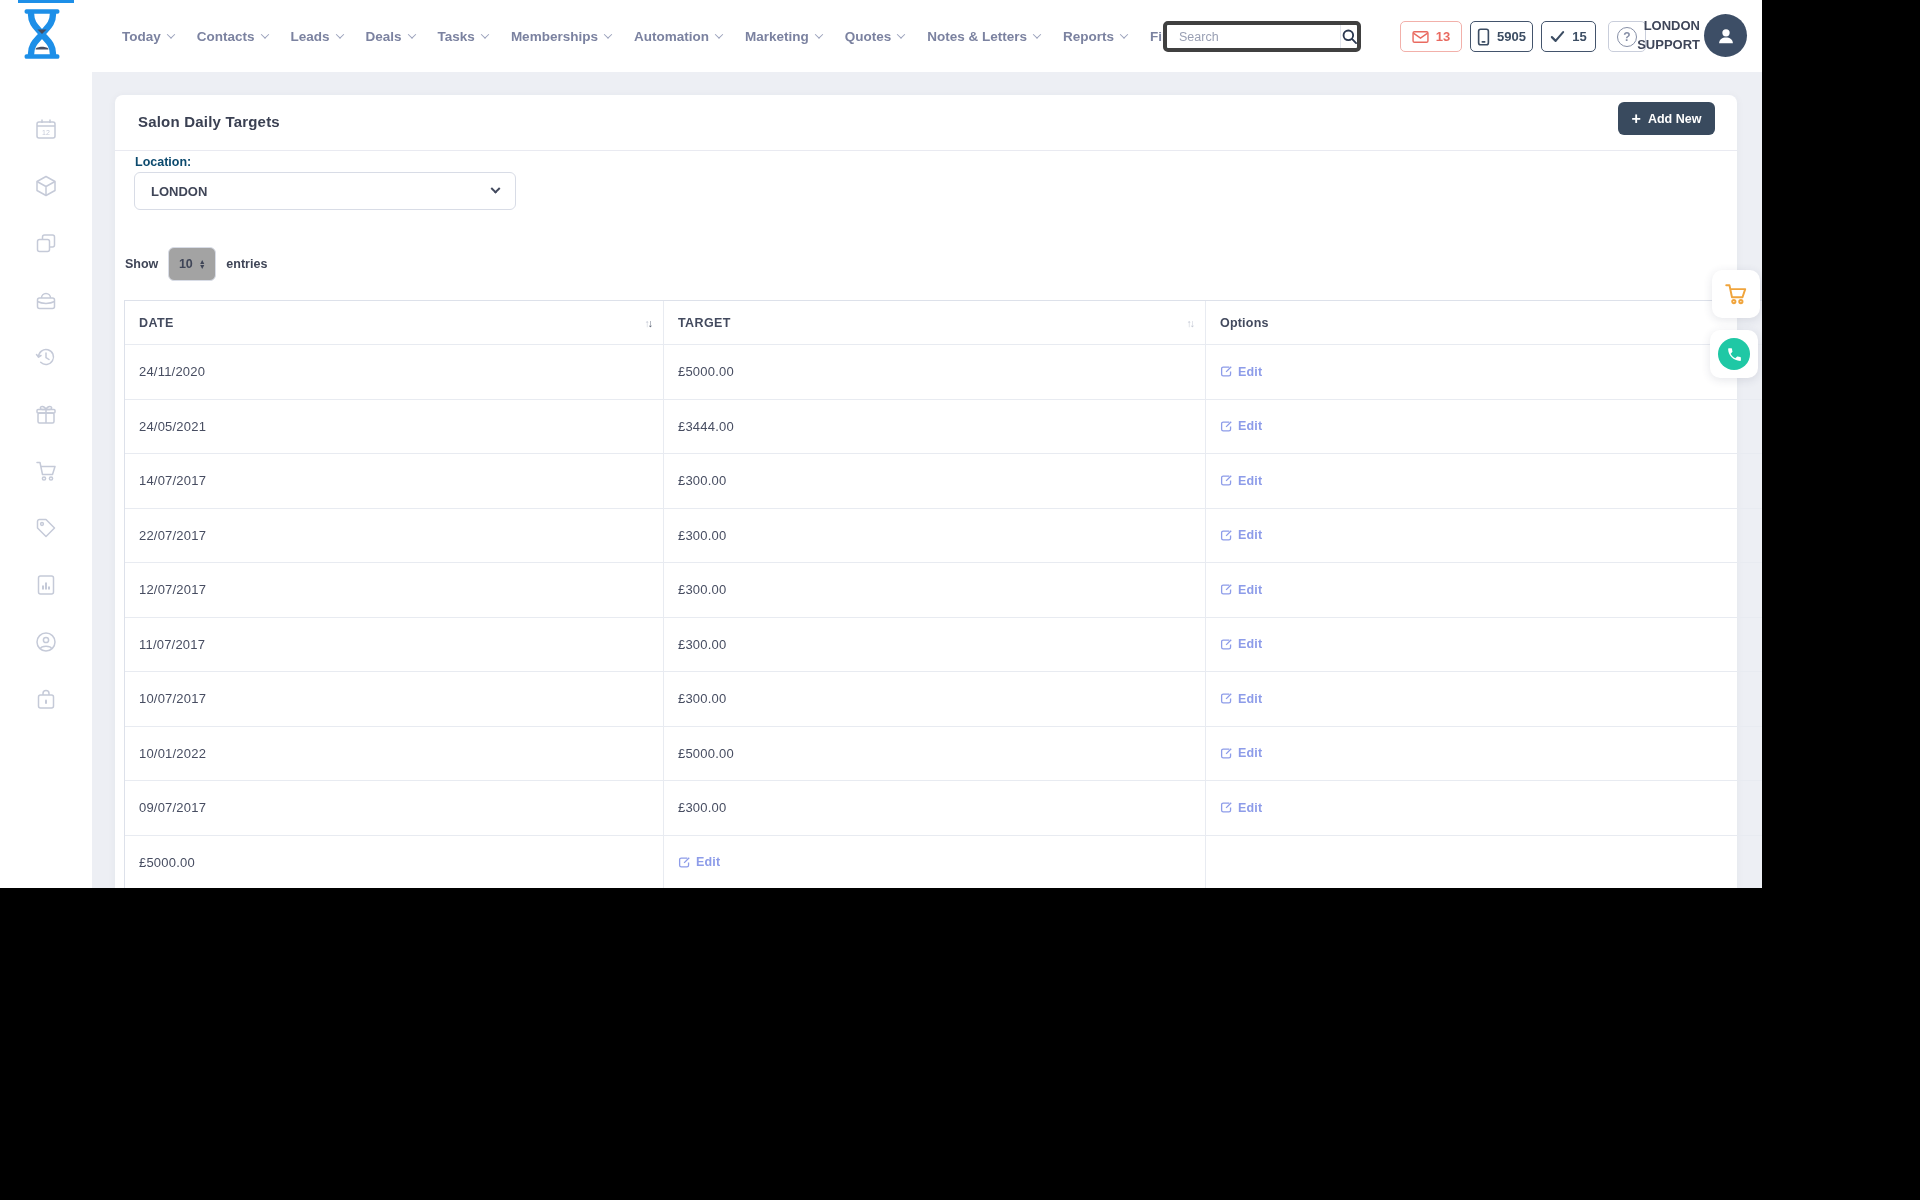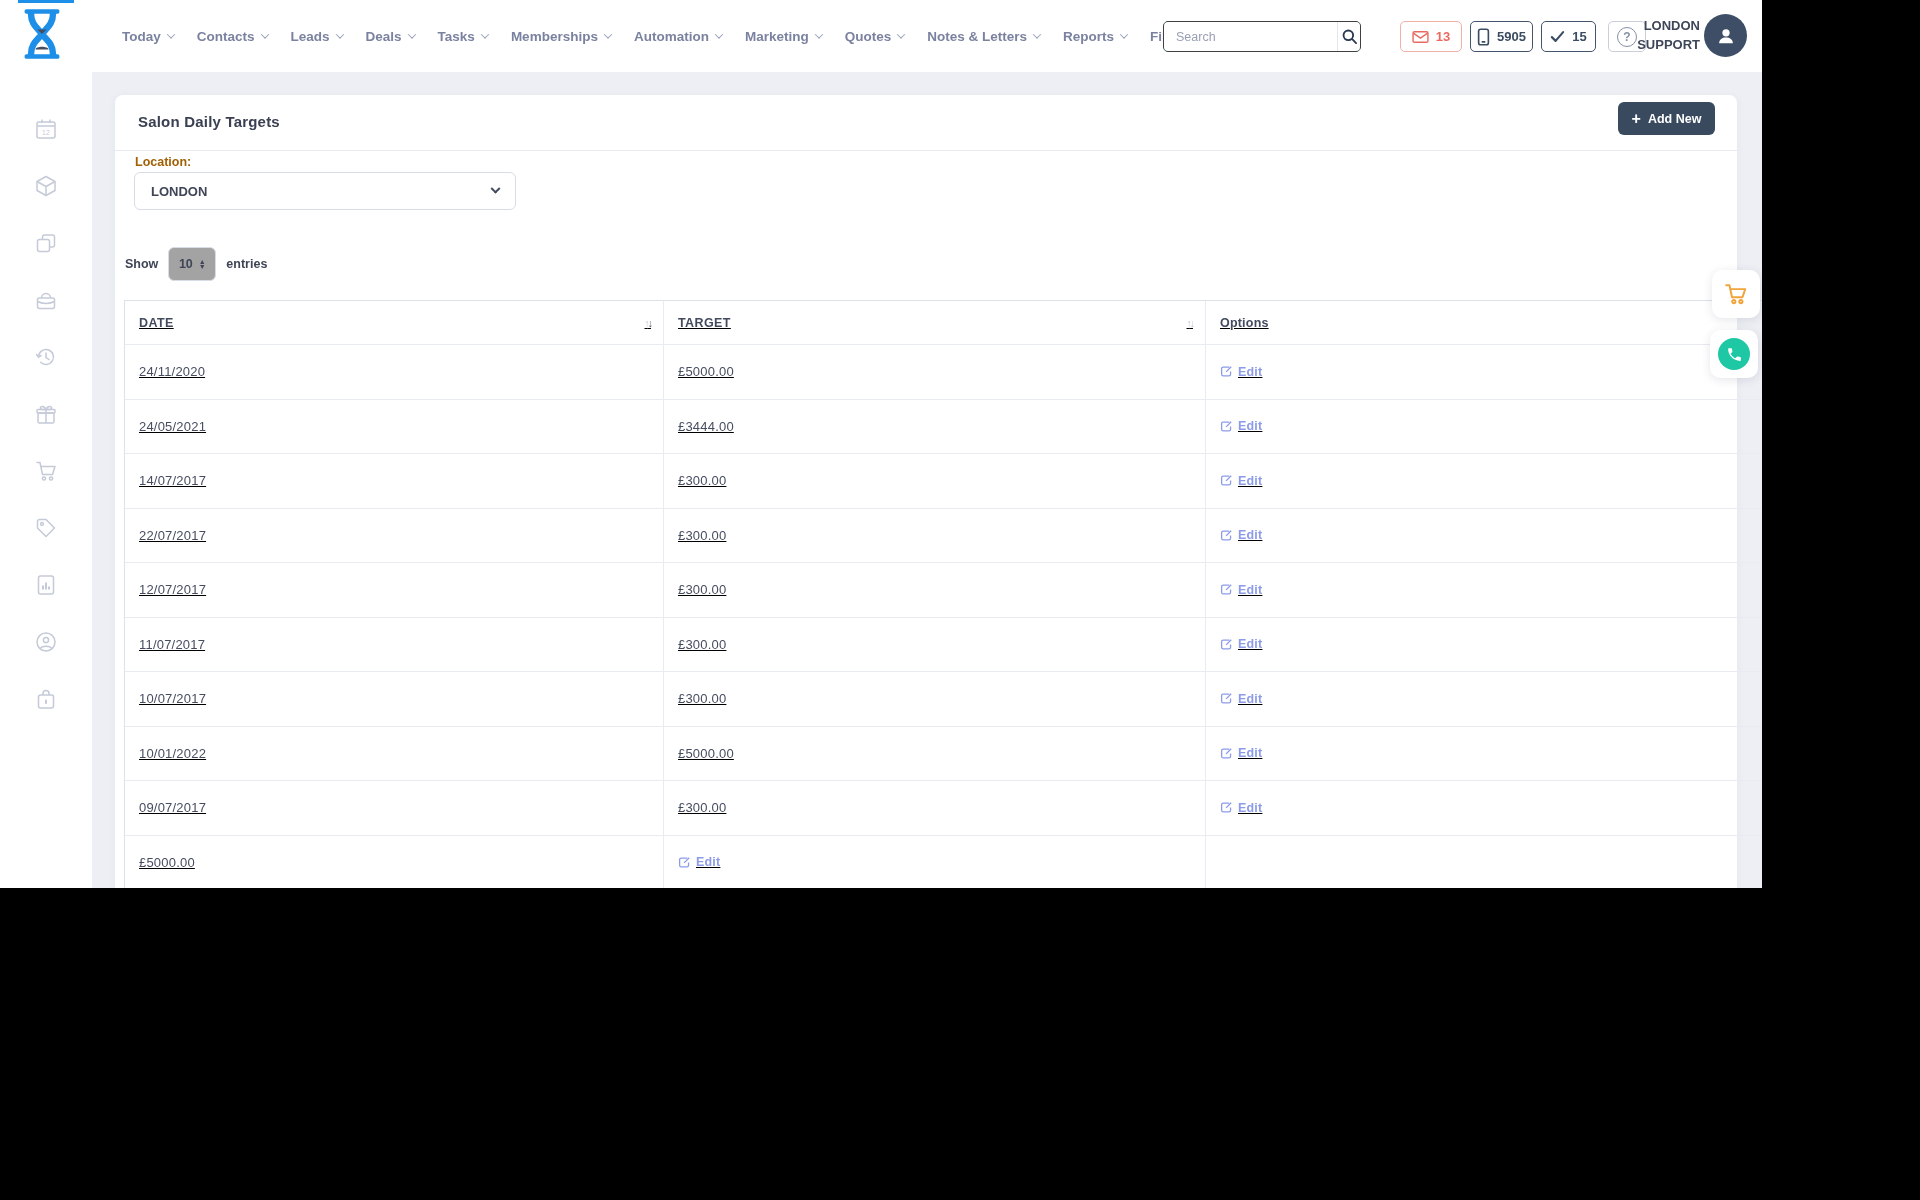--- a/index.html
+++ b/index.html
@@ -8,21 +8,21 @@
   .app { position:absolute; left:0; top:0; width:1762px; height:888px; background:#edeff4; overflow:hidden; }
 
   
   .topbar { position:absolute; left:0; top:0; width:1762px; height:72px; background:#fff; z-index:5; }
   .loadbar { position:absolute; left:18px; top:0; width:56px; height:3px; background:#1d8fe8; }
   .logo { position:absolute; left:20px; top:7px; }
   .nav { position:absolute; left:122px; top:0; height:72px; display:flex; align-items:center; gap:23px; }
   .nav-item { display:flex; align-items:center; gap:7px; font-size:13.5px; font-weight:600; color:#7b82a0; cursor:pointer; white-space:nowrap; }
   .chev { width:6px; height:6px; border-right:1.6px solid #9aa1bb; border-bottom:1.6px solid #9aa1bb; transform:rotate(45deg) translate(-1px,-1px); display:inline-block; }
 
-  .search { position:absolute; left:1163px; top:21px; width:198px; height:31px; border:1px solid #404040; border-radius:5px; background:#0f766e; display:flex; overflow:hidden; }
+  .search { position:absolute; left:1163px; top:21px; width:198px; height:31px; border:4px solid #404040; border-radius:5px; background:#0f766e; display:flex; overflow:hidden; }
   .search input { flex:1; border:none; outline:none; padding-left:12px; font-size:12.5px; color:#4a5065; font-family:"Liberation Sans",sans-serif; }
   .search input::placeholder { color:#9aa0b4; }
   .search-btn { width:40px; border-left:1px solid #e3e6ee; display:grid; place-items:center; cursor:pointer; background:#fff; }
 
   .badge { position:absolute; top:21px; height:31px; border-radius:5px; display:flex; align-items:center; justify-content:center; gap:7px; font-size:13px; font-weight:700; background:#fff; cursor:pointer;margin-left:20px; }
   .badge-mail  { left:1380px; width:62px; border:1px solid #f2b0aa; color:#e96a60; }
   .badge-phone { left:1450px; width:63px; border:1px solid #43546c; color:#3c4d63; }
   .badge-check { left:1521px; width:55px; border:1px solid #43546c; color:#3c4d63; }
   .badge-help  { left:1588px; width:38px; border:1px solid #c9cedb; }
   .help-circle { width:20px; height:20px; border:1.5px solid #868fa6; border-radius:50%; color:#868fa6; font-size:12px; font-weight:700; display:grid; place-items:center; }
@@ -32,30 +32,30 @@
   
   .sidebar { position:absolute; left:0; top:72px; width:92px; height:816px; background:#fff; display:flex; flex-direction:column; align-items:center; padding-top:45px; gap:33px; }
   .side-ic { width:24px; height:24px; display:grid; place-items:center; cursor:pointer; }
 
   
   .card { position:absolute; left:115px; top:95px; width:1622px; height:793px; background:#fff; border-radius:8px 8px 0 0; box-shadow:0 1px 8px rgba(40,50,80,.05); }
   .page-title { position:absolute; left:23px; top:18px; font-size:15px; font-weight:700; color:#3a4052; letter-spacing:.2px; }
   .add-new { position:absolute; left:1503px; top:7px; width:97px; height:33px; background:#394a5e; color:#fff; border:none; border-radius:6px; font-size:12.5px; font-weight:700; display:flex; align-items:center; justify-content:center; gap:7px; cursor:pointer; font-family:"Liberation Sans",sans-serif; }
   .add-new .plus { font-size:16px; font-weight:700; line-height:1; }
   .divider { position:absolute; left:0; top:55px; width:100%; height:1px; background:#e9eaf1; }
-  .loc-label { position:absolute; left:20px; top:60px; font-size:12.5px; font-weight:600; color:#a16207; }
+  .loc-label { position:absolute; left:20px; top:60px; font-size:12.5px; font-weight:600; color:#0c4a6e; }
   .loc-select { position:absolute; left:19px; top:77px; width:382px; height:38px; border:1px solid #d8dce6; border-radius:6px; background:#fff; display:flex; align-items:center; padding:0 16px; font-size:13px; font-weight:600; color:#3f4557; cursor:pointer; }
   .loc-select .chev2 { margin-left:auto; width:7px; height:7px; border-right:2px solid #434a5e; border-bottom:2px solid #434a5e; transform:rotate(45deg) translate(-2px,-2px); }
 
   .show-row { position:absolute; left:10px; top:152px; display:flex; align-items:center; gap:10px; font-size:12.5px; font-weight:600; color:#3f4557; }
   .page-size { width:48px; height:34px; border:1px solid #d8dce6; border-radius:6px; display:flex; align-items:center; justify-content:center; gap:6px; cursor:pointer; background:#a3a3a3; }
   .spin { display:flex; flex-direction:column; font-size:7px; line-height:5px; color:#3f4557; }
 
   
-  .table { position:absolute; left:9px; top:205px; width:1755px; border:1px solid #dde1ea;text-decoration:underline; }
+  .table { position:absolute; left:9px; top:205px; width:1755px; border:1px solid #dde1ea; }
   .thead, .tr { display:grid; grid-template-columns:539px 542px 1fr; }
   .thead { height:43px; }
   .tr { height:54.5px; border-top:1px solid #e8ebf1; }
   .th { display:flex; align-items:center; padding:0 10px 0 14px; font-size:12.5px; font-weight:700; color:#434a5e; letter-spacing:.4px; position:relative; cursor:pointer; }
   .th.opt { font-weight:600; letter-spacing:.2px; }
   .th:nth-child(1), .th:nth-child(2), .td:nth-child(1), .td:nth-child(2) { border-right:1px solid #e8ebf1; }
   .td { display:flex; align-items:center; padding-left:14px; font-size:13px; color:#474d61; letter-spacing:.2px; }
   .sort { margin-left:auto; font-size:10.5px; color:#c3c8d4; letter-spacing:-2px; padding-right:2px; }
   .sort .active { color:#5c6477; }
   .edit { display:flex; align-items:center; gap:5px; color:#8d9ce9; font-size:12.5px; font-weight:600; text-decoration:none; cursor:pointer;text-align:right; }

